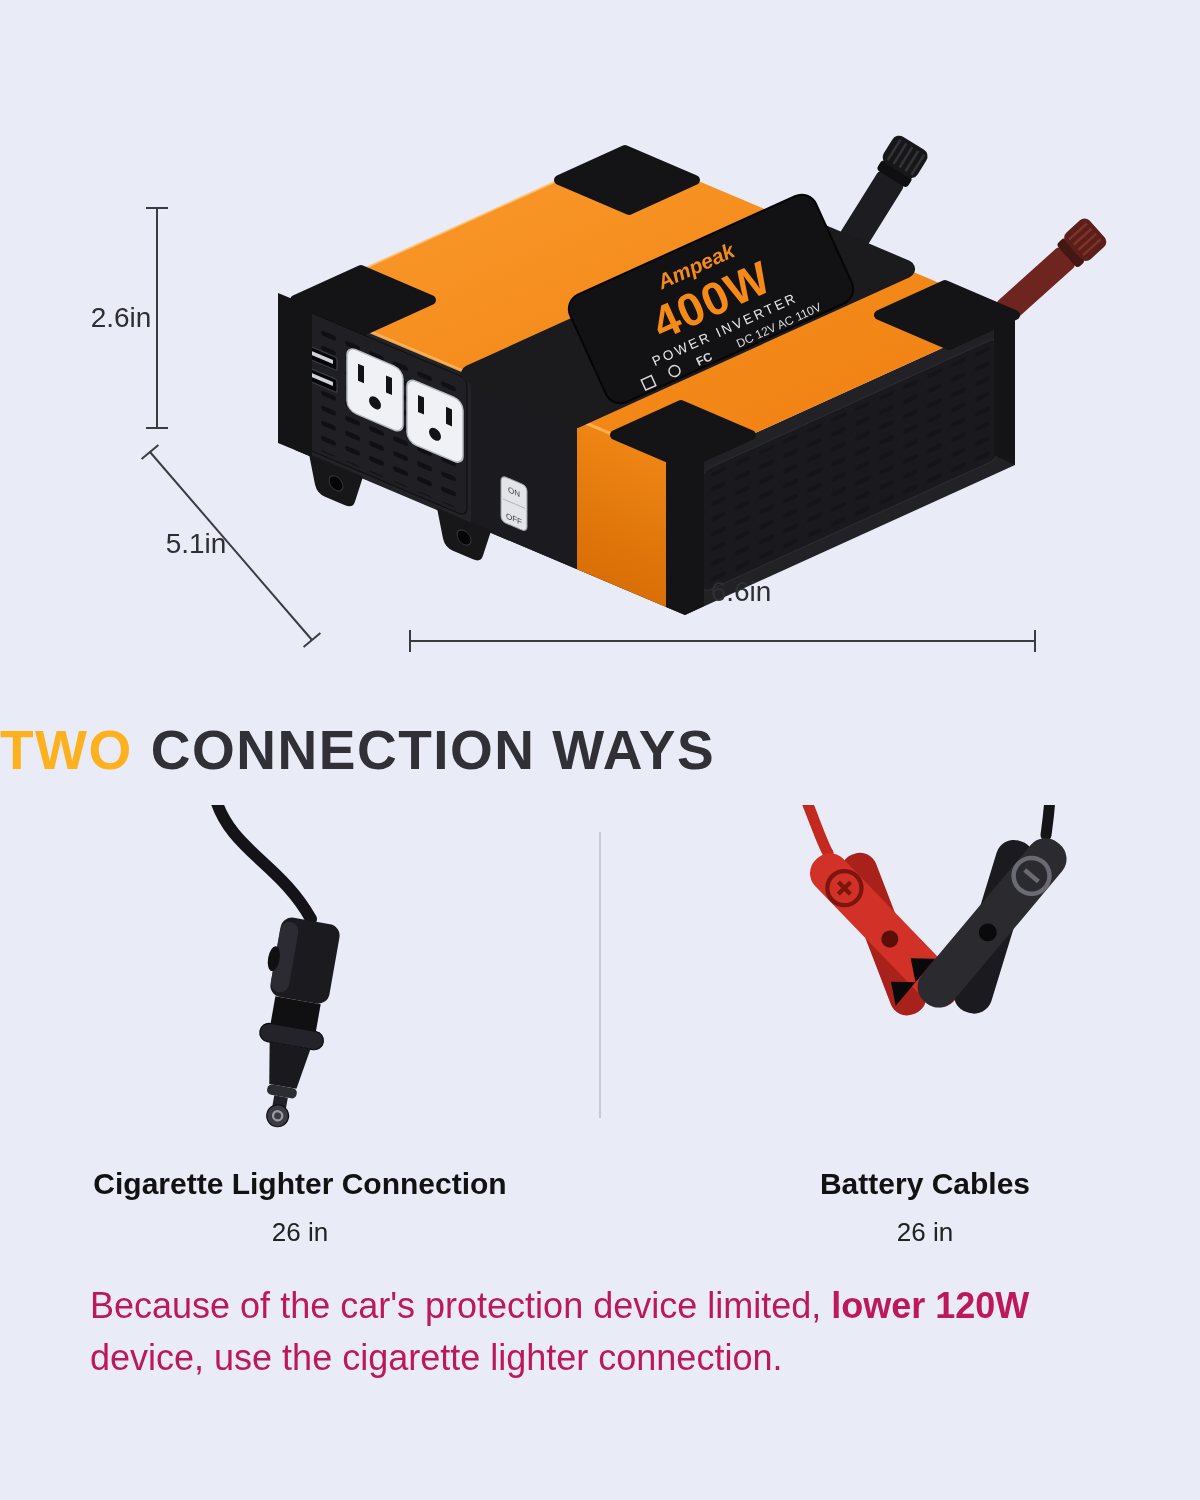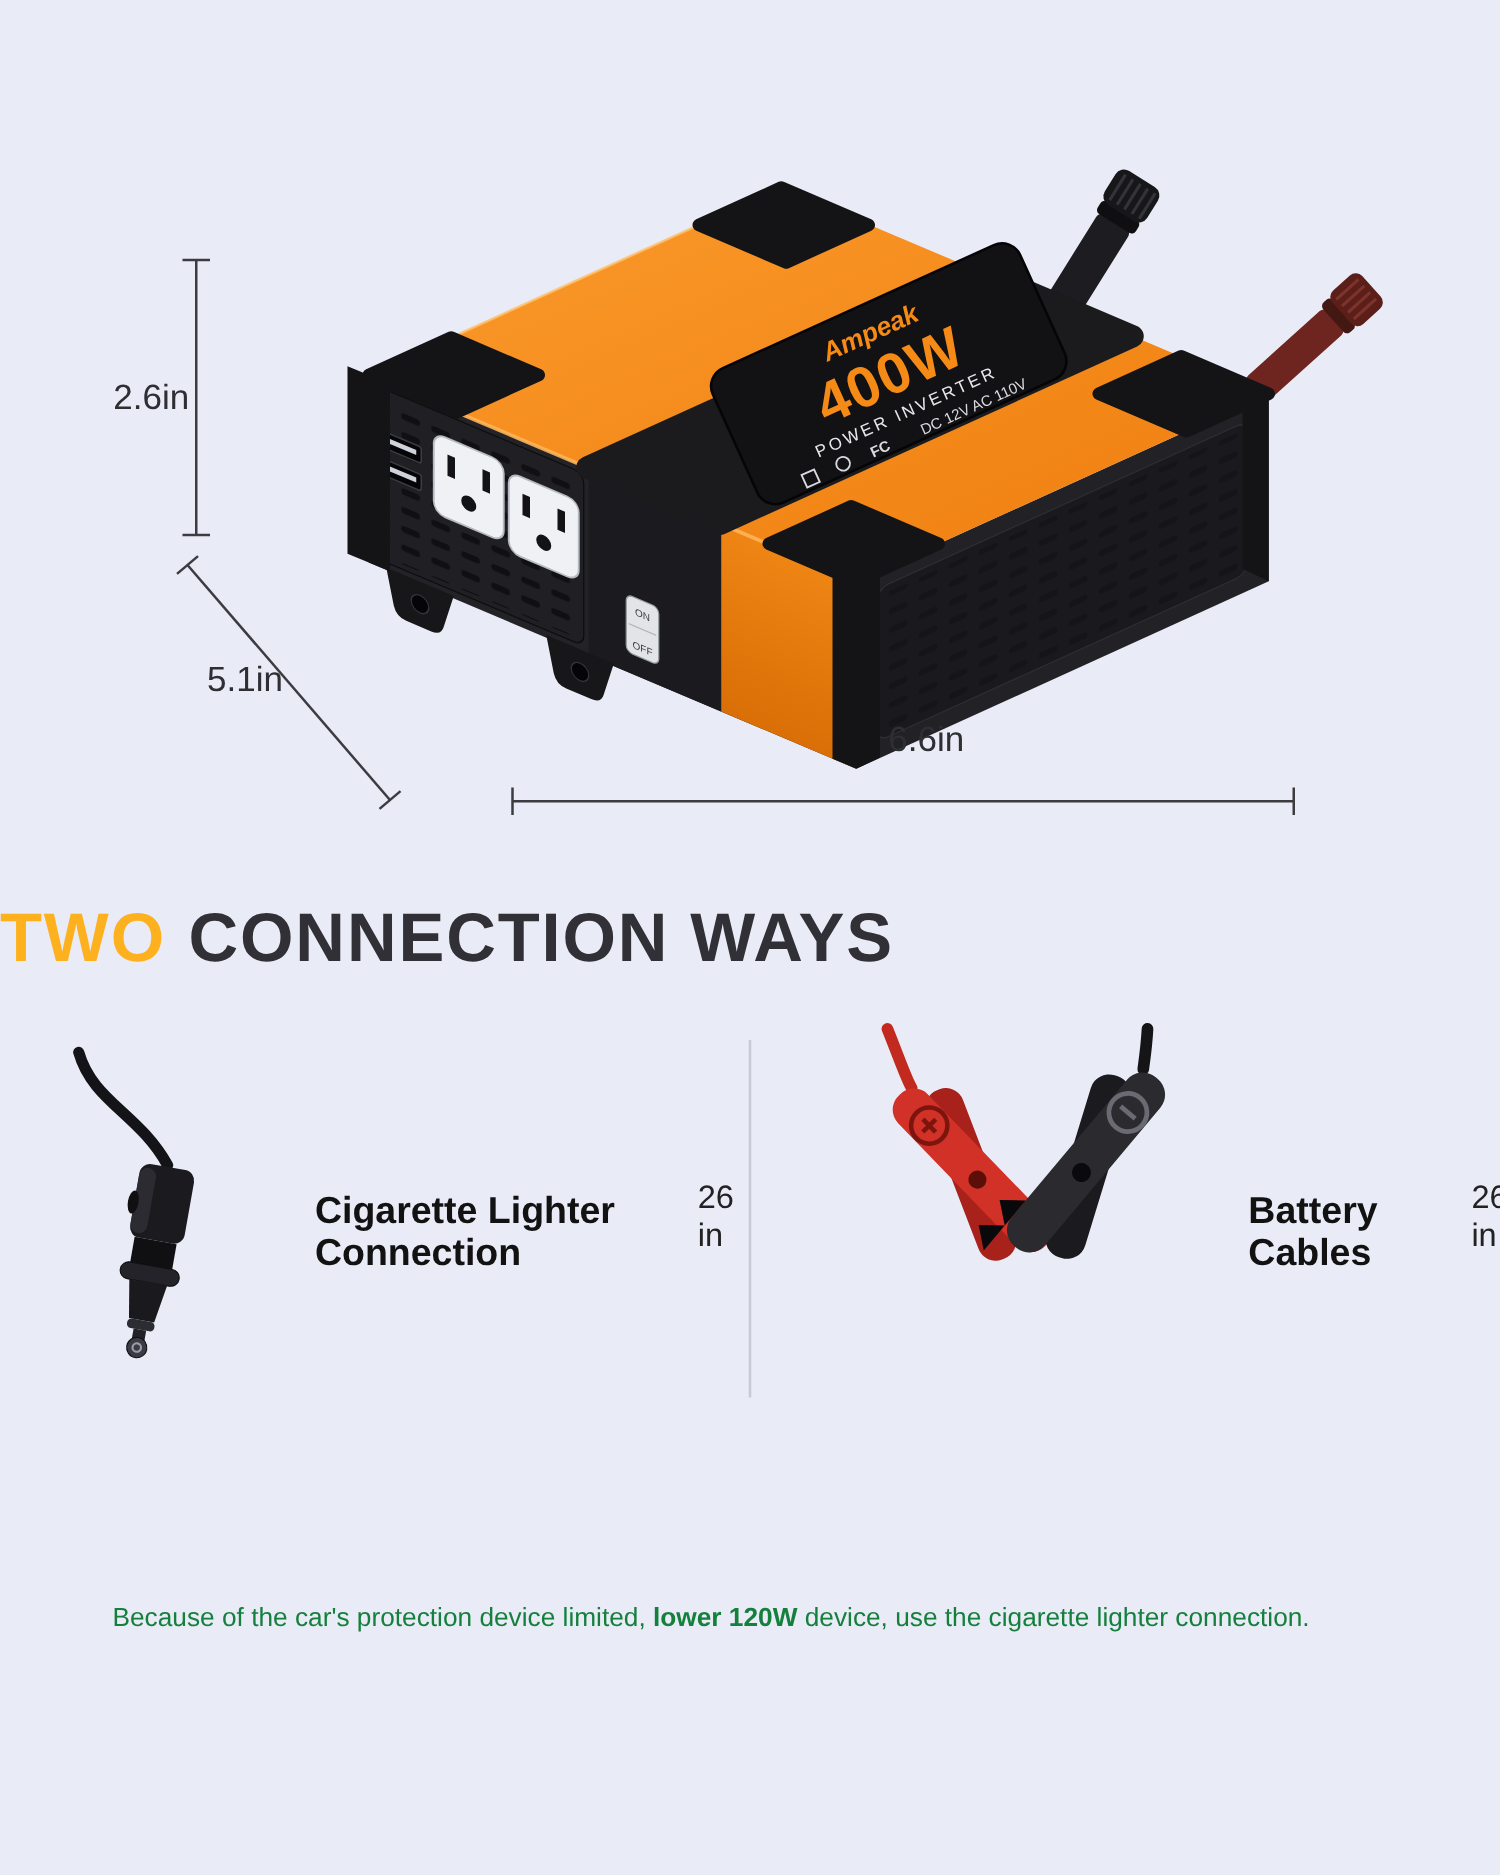--- a/index.html
+++ b/index.html
@@ -4,27 +4,27 @@
 <style>
   html,body{margin:0;padding:0;}
   .page{position:relative;width:1200px;height:1500px;background:#e9ebf6;
         font-family:"Liberation Sans",sans-serif;overflow:hidden;color:#1b1b1b;}
   .product{position:absolute;top:0;left:0;width:1200px;height:690px;}
   .heading{position:absolute;top:718px;left:0;width:1200px;text-align:left;
            font-size:55px;font-weight:700;letter-spacing:1.5px;color:#303036;}
   .heading .accent{color:#feb11f;}
   .heading .rest{margin-left:18px;}
   .connections{position:absolute;top:805px;left:0;width:1200px;height:460px;}
-  .col{position:absolute;top:0;width:600px;display:flex;flex-direction:row;align-items:center;}
+  .col{position:absolute;top:0;width:600px;display:flex;flex-direction:column;align-items:center;}
   .col.left{left:0;}
   .col.right{left:625px;}
   .conn-title{margin-top:32px;font-size:30px;font-weight:700;color:#121212;}
-  .conn-len{margin-top:6px;font-size:26px;color:#222;}
+  .conn-len{margin-top:16px;font-size:26px;color:#222;}
   .divider{position:absolute;left:599px;top:27px;width:2px;height:286px;background:#c6c9d6;}
-  .notes{position:absolute;top:1280px;left:90px;width:1022px;font-size:21px;line-height:1.45;color:#15803d;}
+  .notes{position:absolute;top:1280px;left:90px;width:1022px;font-size:36px;line-height:1.45;color:#be185d;}
   .notes p{margin:0;}
   .notes p + p{margin-top:44px;}
   .notes strong{font-weight:700;}
   svg text{font-family:"Liberation Sans",sans-serif;}
 </style>
 </head>
 <body>
 
 <div class="page">
 

